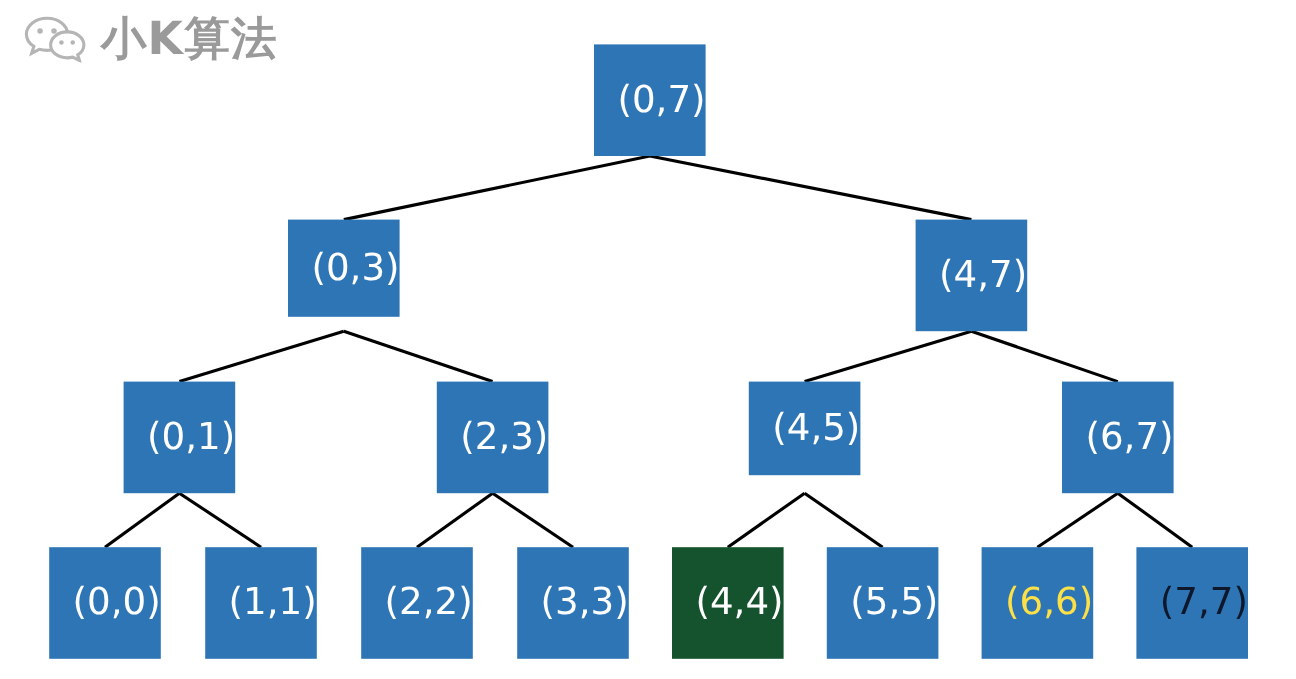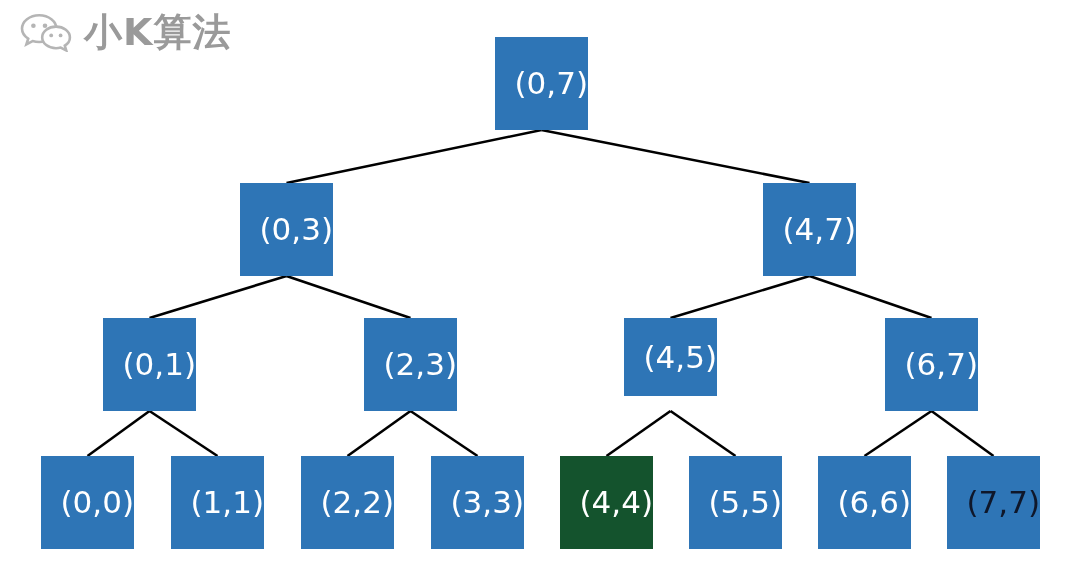--- a/index.html
+++ b/index.html
@@ -99,21 +99,21 @@
       <line x1="410.5" y1="411" x2="477.5" y2="456" stroke="#000000" stroke-width="2.6" stroke-linecap="butt"></line>
       <line x1="670.5" y1="411" x2="606.5" y2="456" stroke="#000000" stroke-width="2.6" stroke-linecap="butt"></line>
       <line x1="670.5" y1="411" x2="735.5" y2="456" stroke="#000000" stroke-width="2.6" stroke-linecap="butt"></line>
       <line x1="931.5" y1="411" x2="864.5" y2="456" stroke="#000000" stroke-width="2.6" stroke-linecap="butt"></line>
       <line x1="931.5" y1="411" x2="993.5" y2="456" stroke="#000000" stroke-width="2.6" stroke-linecap="butt"></line>
     </svg>
   <div id="node-layer">
       <div class="tree-node" style="left: 495px; top: 37px; width: 93px; height: 93px; background: rgb(46, 117, 182);">
         <span class="node-label" style="color: rgb(255, 255, 255);">(0,7)</span>
       </div>
-      <div class="tree-node" style="left: 240px; top: 183px; width: 93px; height: 93px; background: rgb(46, 117, 182);">
+      <div class="tree-node" style="left: 240px; top: 183px; width: 93px; height: 81px; background: rgb(46, 117, 182);">
         <span class="node-label" style="color: rgb(255, 255, 255);">(0,3)</span>
       </div>
       <div class="tree-node" style="left: 763px; top: 183px; width: 93px; height: 93px; background: rgb(46, 117, 182);">
         <span class="node-label" style="color: rgb(255, 255, 255);">(4,7)</span>
       </div>
       <div class="tree-node" style="left: 103px; top: 318px; width: 93px; height: 93px; background: rgb(46, 117, 182);">
         <span class="node-label" style="color: rgb(255, 255, 255);">(0,1)</span>
       </div>
       <div class="tree-node" style="left: 364px; top: 318px; width: 93px; height: 93px; background: rgb(46, 117, 182);">
         <span class="node-label" style="color: rgb(255, 255, 255);">(2,3)</span>
@@ -136,21 +136,21 @@
       <div class="tree-node" style="left: 431px; top: 456px; width: 93px; height: 93px; background: rgb(46, 117, 182);">
         <span class="node-label" style="color: rgb(255, 255, 255);">(3,3)</span>
       </div>
       <div class="tree-node" style="left: 560px; top: 456px; width: 93px; height: 93px; background: #14532d;">
         <span class="node-label" style="color: rgb(255, 255, 255);">(4,4)</span>
       </div>
       <div class="tree-node" style="left: 689px; top: 456px; width: 93px; height: 93px; background: rgb(46, 117, 182);">
         <span class="node-label" style="color: rgb(255, 255, 255);">(5,5)</span>
       </div>
       <div class="tree-node" style="left: 818px; top: 456px; width: 93px; height: 93px; background: rgb(46, 117, 182);">
-        <span class="node-label" style="color: #ffffff;">(6,6)</span>
+        <span class="node-label" style="color: #fde047;">(6,6)</span>
       </div>
       <div class="tree-node" style="left: 947px; top: 456px; width: 93px; height: 93px; background: rgb(46, 117, 182);">
         <span class="node-label" style="color: #0f172a;">(7,7)</span>
       </div>
     </div>
 </div>
 
 <div id="watermark">
   <svg class="wechat-icon" viewBox="0 0 58 40">
     <g fill="none" stroke="#b5b5b5" stroke-width="2.6">

